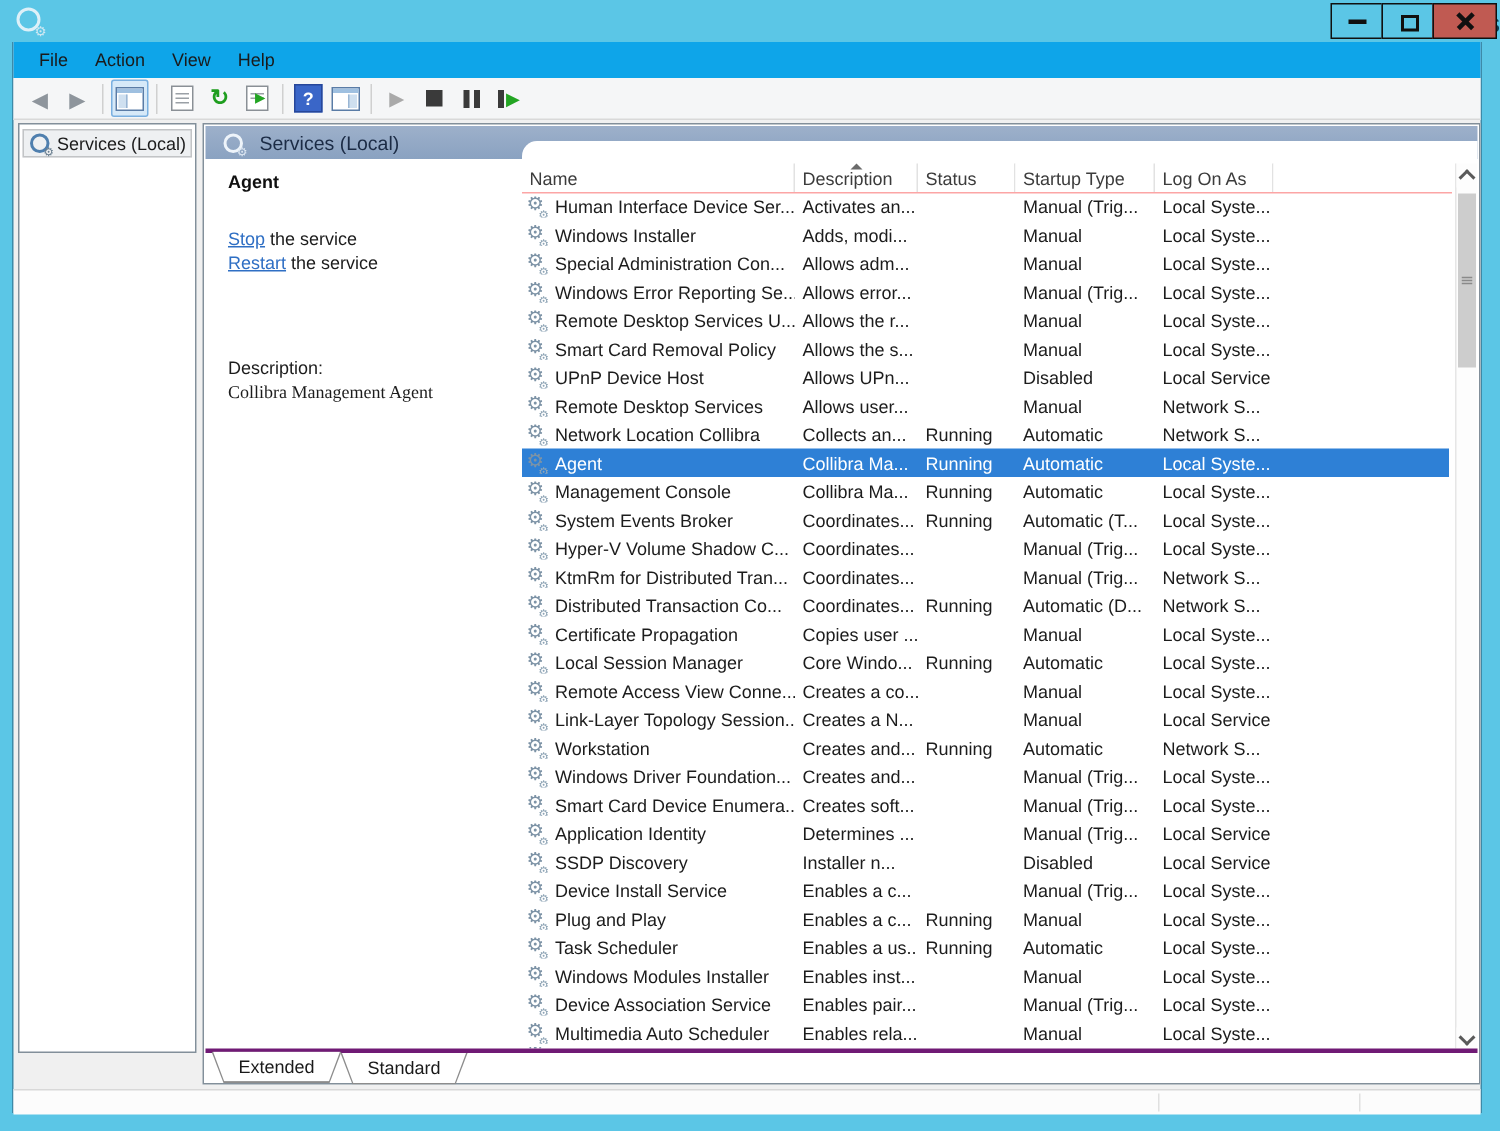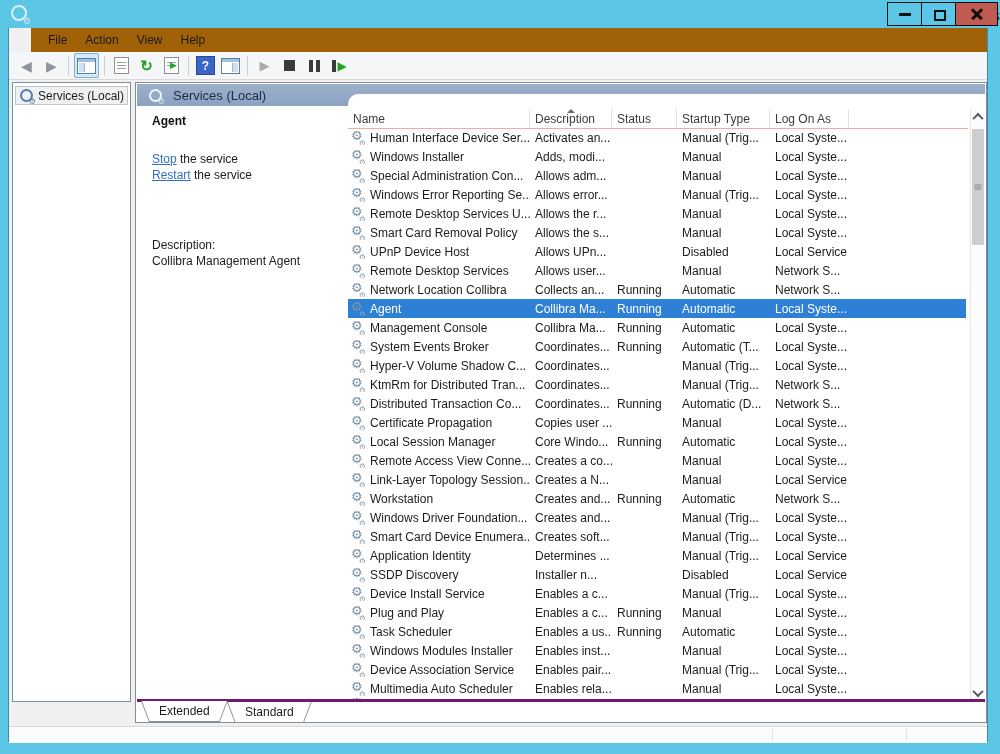--- a/index.html
+++ b/index.html
@@ -17,21 +17,21 @@
   .g-min{position:absolute;left:50%;top:50%;width:12px;height:3px;margin:-1px 0 0 -6px;background:#101010;}
   .g-max{position:absolute;left:50%;top:50%;width:8px;height:7px;margin:-4px 0 0 -5px;border:2px solid #101010;}
   .g-x1,.g-x2{position:absolute;left:50%;top:50%;width:14px;height:2.5px;background:#101010;}
   .g-x1{transform:translate(-50%,-50%) rotate(45deg);}
   .g-x2{transform:translate(-50%,-50%) rotate(-45deg);}
   .b-left{position:absolute;left:0;top:28px;bottom:0;width:8px;background:#5bc6e6;}
   .b-right{position:absolute;right:0;top:28px;bottom:0;width:14px;background:#5bc6e6;}
   .b-bottom{position:absolute;left:0;right:0;bottom:0;height:12px;background:#5bc6e6;}
   .content{position:absolute;left:8px;top:28px;width:978px;height:714px;background:#f0f0f0;border-left:1px solid #3d8aa8;border-right:1px solid #3d8aa8;}
   
-  .menubar{position:absolute;left:0;right:0;top:0;height:24px;background:#a16207;display:flex;padding-left:8px;margin-left:22px;}
+  .menubar{position:absolute;left:0;right:0;top:0;height:24px;background:#0ea5e9;display:flex;padding-left:8px;}
   .menu-item{padding:0 9px;line-height:24px;color:#1a1a1a;cursor:default;}
   .toolbar{position:absolute;left:0;right:0;top:24px;height:27px;background:#f5f6f7;border-bottom:1px solid #d9d9d9;display:flex;align-items:center;padding-left:5px;}
   .tbtn{width:23px;height:23px;display:flex;align-items:center;justify-content:center;margin:0 1px;position:relative;}
   .tbtn.active{border:1px solid #7ab0e0;background:#d6e9f8;border-radius:2px;}
   .tsep{width:1px;height:20px;background:#d0d0d0;margin:0 4px;}
   .nav-arr{font-size:14px;color:#8e959c;line-height:1;}
   .mini-win{width:17px;height:14px;border:1px solid #5a7ca6;background:#fff;position:relative;}
   .mini-win .cap{position:absolute;left:0;right:0;top:0;height:3px;background:#9fc0e0;}
   .mini-win .lpane{position:absolute;left:1px;top:4px;bottom:1px;width:5px;background:#cfe0f0;border-right:1px solid #9ab6d4;}
   .mini-win .rpane{position:absolute;right:1px;top:4px;bottom:1px;width:5px;background:#cfe0f0;border-left:1px solid #9ab6d4;}
@@ -56,21 +56,21 @@
   .band{position:absolute;left:1px;right:1px;top:1px;height:22px;background:linear-gradient(#9db0ca,#8aa2c1);display:flex;align-items:center;}
   .band .svc-ring{margin-left:12px;border-color:#eef4fa;}
   .band .svc-ring::after{color:#dde7f2;}
   .band-title{margin-left:11px;font-size:13px;color:#1b2b45;}
   .desc-pane{position:absolute;left:1px;width:211px;top:23px;bottom:21px;background:#fff;}
   .svc-name{position:absolute;left:15px;top:8px;font-weight:bold;color:#101010;}
   .lnk-line{position:absolute;left:15px;color:#1c1c1c;}
   .lnk-line a{color:#2f6fc4;text-decoration:underline;cursor:pointer;}
   .stop-line{top:46px;} .restart-line{top:62px;}
   .desc-label{position:absolute;left:15px;top:132px;}
-  .desc-text{position:absolute;left:15px;top:148px;}
+  .desc-text{position:absolute;left:15px;top:148px;font-family:Liberation Serif, serif;}
   
   .list-block{position:absolute;left:212px;right:1px;top:11px;bottom:21px;background:#fff;border-top-left-radius:10px;overflow:hidden;}
   .list-header{position:absolute;left:0;right:17px;top:15px;height:19px;display:grid;grid-template-columns:182px 82px 65px 93px 79px 1fr;border-bottom:1px solid #fca5a5;}
   .hcell{position:relative;display:flex;align-items:center;padding-left:5px;color:#3c3c3c;border-right:1px solid #e2e2e2;cursor:pointer;background:#fff;}
   .hcell:last-child{border-right:none;}
   .sort-caret{position:absolute;top:0px;left:50%;margin-left:-4px;width:0;height:0;border-left:4px solid transparent;border-right:4px solid transparent;border-bottom:4px solid #6b6b6b;}
   .rows{position:absolute;left:0;right:15px;top:34px;bottom:0;overflow:hidden;}
   .row{height:19px;display:grid;grid-template-columns:182px 82px 65px 93px 79px 1fr;align-items:center;cursor:pointer;}
   .cell{padding-left:5px;white-space:nowrap;overflow:hidden;}
   .name-cell{display:flex;align-items:center;padding-left:3px;}

